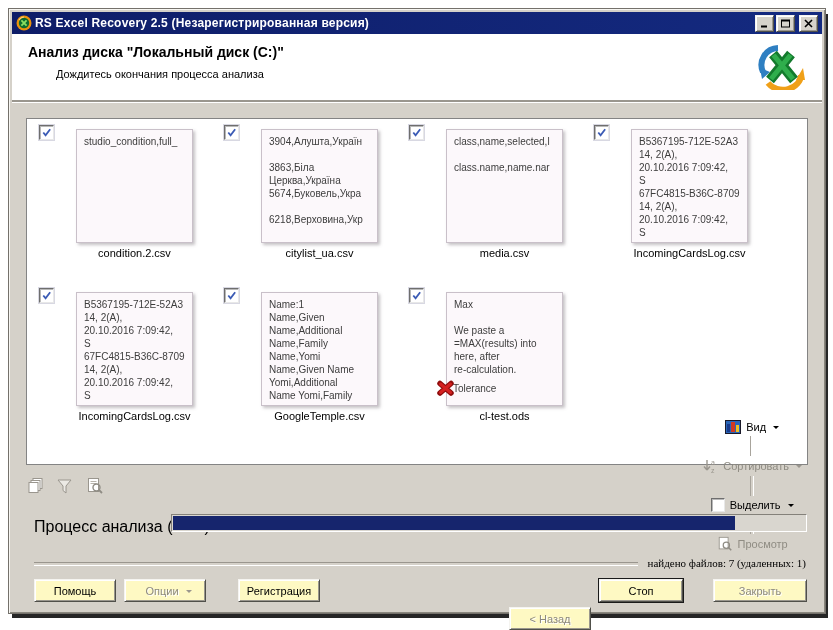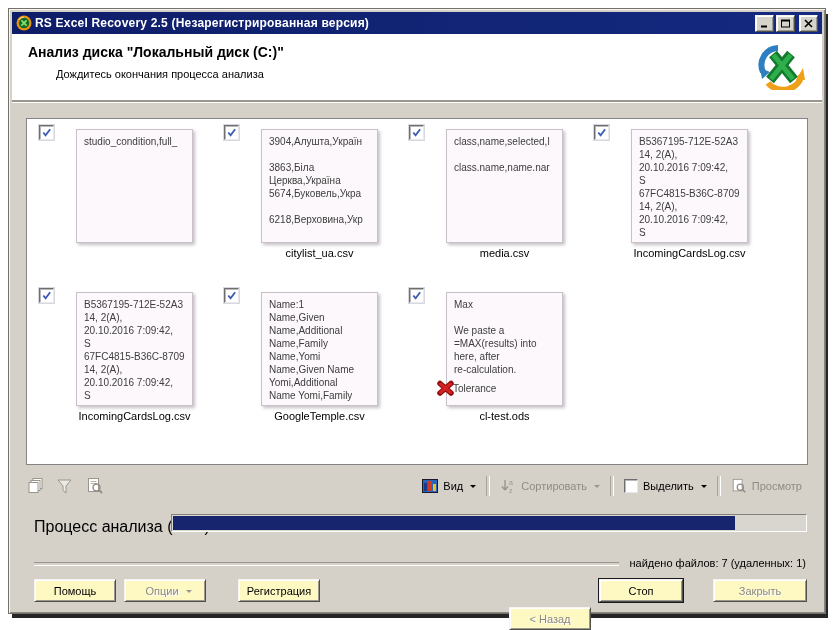--- a/index.html
+++ b/index.html
@@ -36,35 +36,35 @@
   .preview{font-size:10px;line-height:13px;color:#3d3d3d;padding:5px 2px 0 7px;white-space:pre-line;
            overflow:hidden;max-height:104px;}
   .fname{position:absolute;left:20px;top:124px;width:175px;text-align:center;font-size:11px;color:#000;white-space:nowrap;}
   .card-footer{position:absolute;left:-10px;bottom:9px;display:flex;align-items:center;}
   .card-footer .lbl{font-size:10px;color:#3d3d3d;}
   .delx{width:17px;height:16px;flex:none;margin-right:-1px;}
   
   .toolbar{position:absolute;left:17px;top:462px;right:19px;height:30px;display:flex;align-items:center;}
   .tool-left{display:flex;align-items:center;gap:12px;}
   .ticon{width:18px;height:18px;}
-  .tool-right{margin-left:auto;display:flex;align-items:center;}
+  .tool-right{margin-left:auto;display:flex;align-items:center;flex-direction:column;}
   .tbar-btn{display:flex;align-items:center;gap:5px;padding:2px 4px;font-size:11px;color:#000;}
   .tbar-btn.disabled{color:#8f8c83;}
   .tsep{width:2px;height:20px;margin:0 6px;border-left:1px solid #a8a49c;border-right:1px solid #fff;}
   .darr{width:0;height:0;border:3.5px solid transparent;border-top-color:#000;margin-top:4px;margin-left:2px;}
   .darr.gray{border-top-color:#9a968e;}
   .cbx-icon{width:12px;height:12px;background:#fff;border:1px solid;border-color:#6e6e6e #e8e8e8 #e8e8e8 #6e6e6e;
             box-shadow:inset 1px 1px 0 #b8b8b8;}
   
   .prg-label{position:absolute;left:25px;top:509px;font-size:16px;color:#000;}
   .prg-track{position:absolute;left:162px;top:505px;width:636px;height:18px;background:#d9d6cf;
              border:1px solid;border-color:#84817a #fff #fff #84817a;padding:1px;box-sizing:border-box;}
   .prg-fill{height:100%;background:#16256d;}
   
-  .status-row{position:absolute;left:25px;right:19px;top:548px;display:flex;align-items:center;}
+  .status-row{position:absolute;left:25px;right:19px;top:548px;display:flex;align-items:center;font-family:Liberation Serif, serif;}
   .rule{flex:1;height:2px;border-top:1px solid #9a968e;border-bottom:1px solid #fff;margin-right:10px;margin-top:1px;}
   .status-text{font-size:11px;color:#000;white-space:nowrap;}
   
   .btn{position:absolute;top:570px;height:23px;background:#fef9c3;font-size:11px;color:#000;
        display:flex;align-items:center;justify-content:center;gap:5px;box-sizing:border-box;
        border:1px solid;border-color:#f5f4f0 #50504a #50504a #f5f4f0;
        box-shadow: inset 1px 1px 0 #fff, inset -1px -1px 0 #9a978e;}
   .btn.disabled{color:#8b887e;text-shadow:1px 1px 0 #fff;}
   .btn.default{outline:1px solid #1a1a1a;}
   .b-help{left:25px;width:82px;}
@@ -124,20 +124,21 @@
     <div class="row r1">
       <div class="cell">
         <span class="cbx">
             <svg width="11" height="11" viewBox="0 0 12 12">
               <path d="M2.5 6 L5 9 L10 2.5" stroke="#3b5bb5" stroke-width="2" fill="none"></path>
             </svg>
           </span>
         <div class="card">
             <div class="preview">studio_condition,full_</div>
           </div>
+        <div class="fname">condition.2.csv</div>
       </div>
       <div class="cell">
         <span class="cbx">
             <svg width="11" height="11" viewBox="0 0 12 12">
               <path d="M2.5 6 L5 9 L10 2.5" stroke="#3b5bb5" stroke-width="2" fill="none"></path>
             </svg>
           </span>
         <div class="card">
             <div class="preview">3904,Алушта,Україн
 

